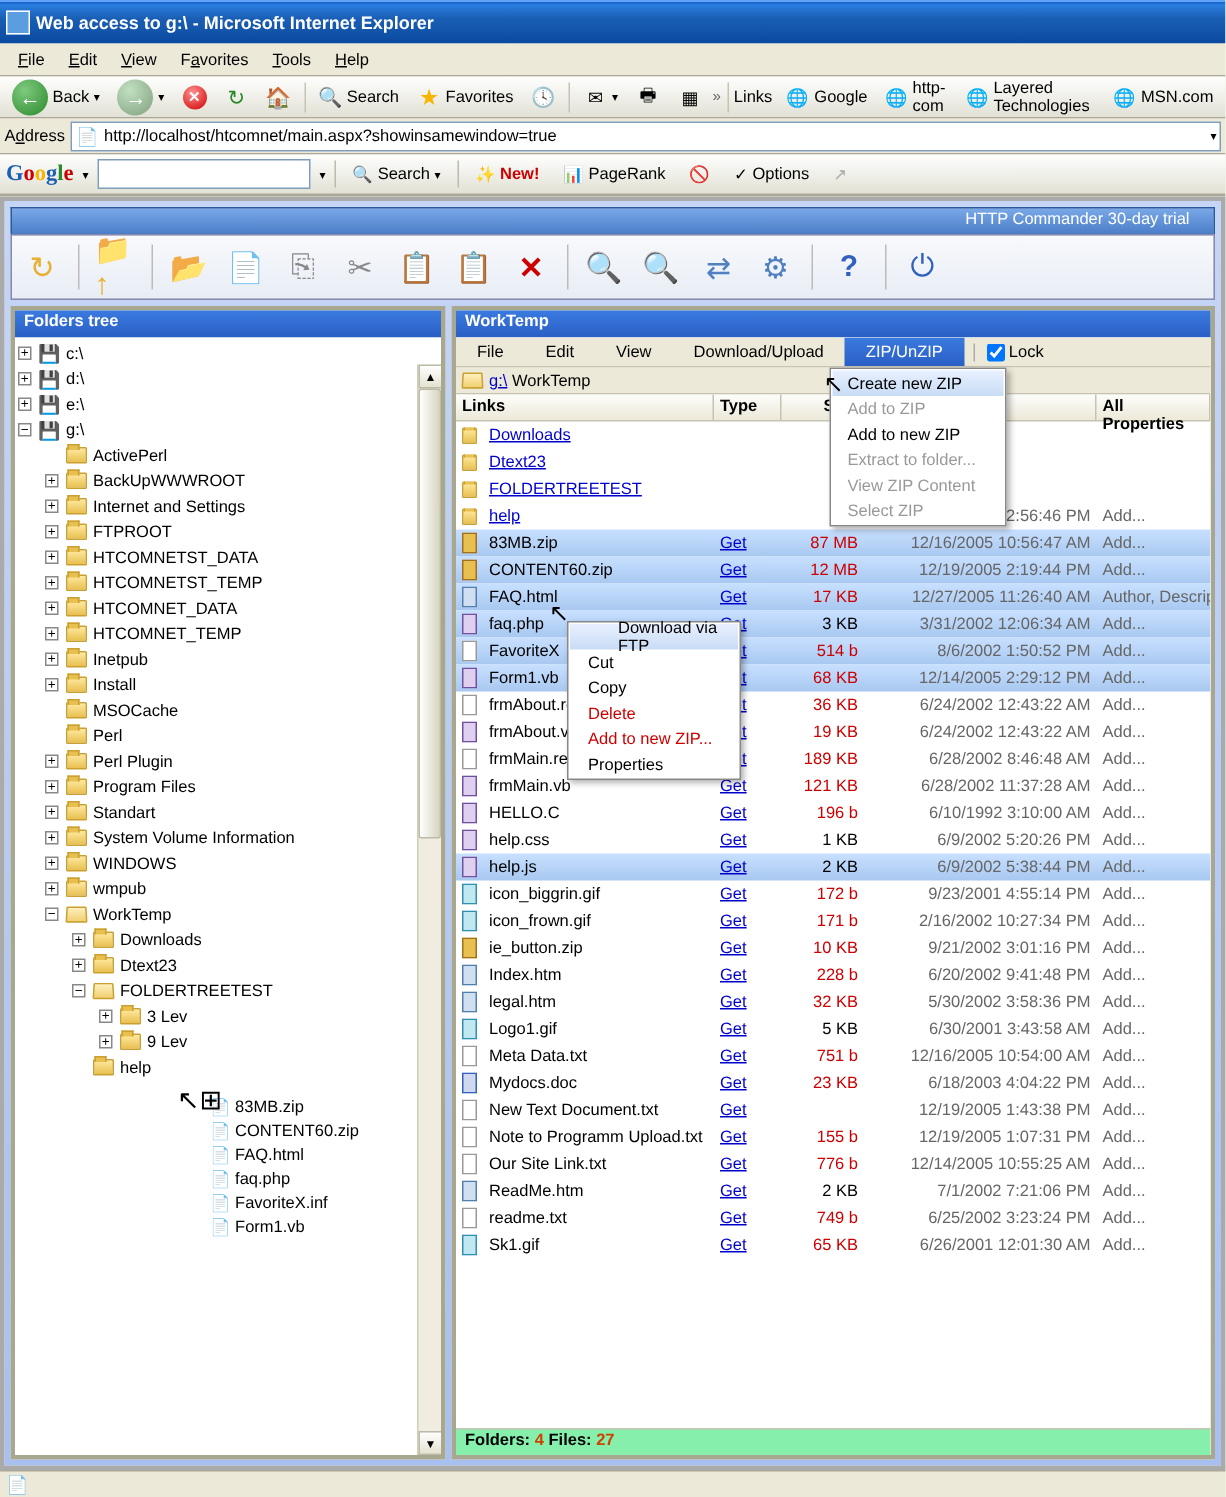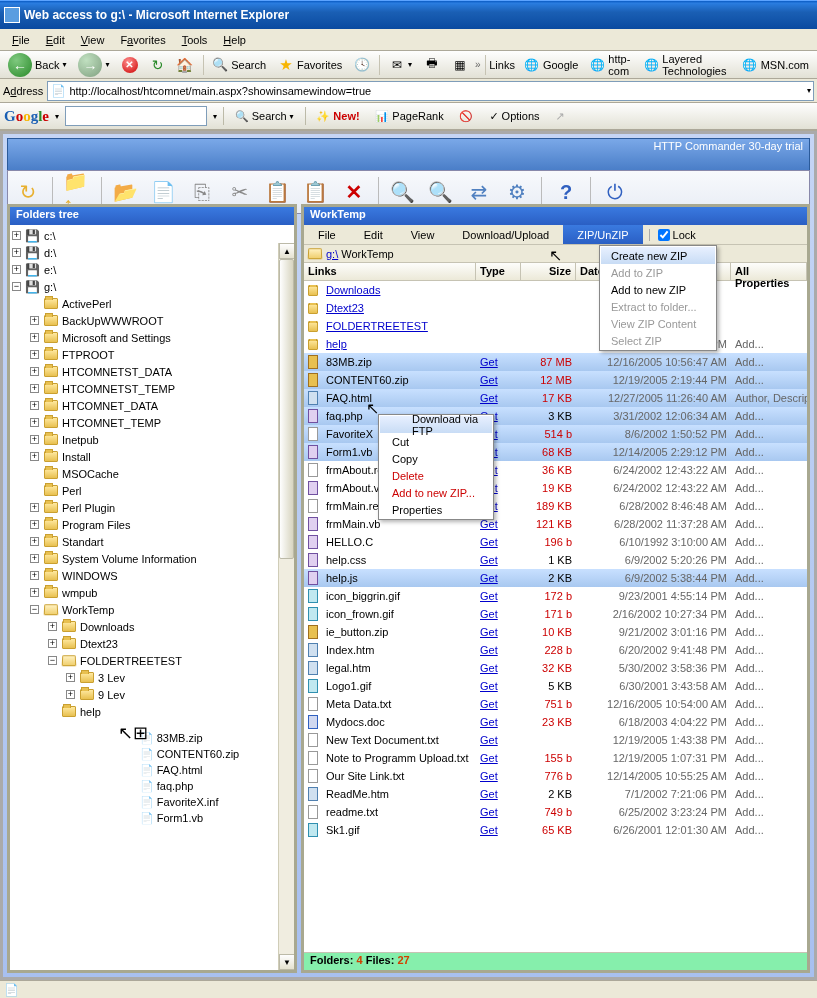--- a/index.html
+++ b/index.html
@@ -35,21 +35,21 @@
 .googlebar { height: 28px; background: linear-gradient(#fefefe, #e2e1d5); border-bottom: 2px solid #aca899; display:flex; align-items:center; padding:0 4px; gap:6px; }
 .google-logo { font-family: Georgia; font-weight:bold; font-size:15px; }
 .gg-b { color:#1a5fb4; } .gg-r { color:#c00; } .gg-y { color:#f7b500; } .gg-g { color:#2a8a2a; }
 .google-input { width:142px; height:20px; border:1px solid #7f9db9; background:#fff; }
 .gsep { width:1px; height:18px; background:#bcbaa8; }
 .gbtn { display:inline-flex; align-items:center; height:20px; padding:0 5px; gap:3px; }
 
 
 .content { position:absolute; top:131px; left:0; right:0; bottom:18px; background:#fff; }
 .app-frame { position:absolute; inset:0; border:3px solid #aaa; background: linear-gradient(#c5d5f5, #a8c0f0); padding:4px; }
-.app-titlebar { height:32px; background: linear-gradient(#7aa8e8, #4a7ec8); color:#fff; text-align:right; padding:1px 6px; font-size:11px; border:1px solid #2a5a9a; border-bottom:none; }
+.app-titlebar { height:18px; background: linear-gradient(#7aa8e8, #4a7ec8); color:#fff; text-align:right; padding:1px 16px; font-size:11px; border:1px solid #2a5a9a; border-bottom:none; }
 .app-toolbar { height:44px; background: linear-gradient(#f8f9fc, #e8edf5); border:1px solid #88a; display:flex; align-items:center; padding:0 6px; gap:10px; }
 .app-tb-btn { width:28px; height:28px; display:inline-flex; align-items:center; justify-content:center; font-size:20px; cursor:default; }
 .app-tb-sep { width:1px; height:30px; background:#bbb; }
 
 .panels { position:absolute; top:70px; left:4px; right:4px; bottom:4px; display:flex; gap:4px; }
 .panel { border:3px solid #a8a890; background:#fff; position:relative; }
 .panel-left { width:290px; }
 .panel-right { flex:1; }
 .panel-header { height:18px; background: linear-gradient(#3a7ae0, #2a5fc4); color:#fff; font-weight:bold; padding:1px 6px; font-size:11px; }
 .panel-body { position:absolute; top:18px; left:0; right:0; bottom:0; overflow:hidden; background:#fff; }
@@ -330,21 +330,21 @@
                   <span class="folder-closed"></span>
                 </span>
                 <span>BackUpWWWROOT</span>
               </div>
               <div class="tree-node">
                 <span class="tree-indent" style="width: 18px;"></span>
                 <span class="tree-toggle">+</span>
                 <span class="tree-icon">
                   <span class="folder-closed"></span>
                 </span>
-                <span>Microsoft and Settings</span>
+                <span>Internet and Settings</span>
               </div>
               <div class="tree-node">
                 <span class="tree-indent" style="width: 18px;"></span>
                 <span class="tree-toggle">+</span>
                 <span class="tree-icon">
                   <span class="folder-closed"></span>
                 </span>
                 <span>FTPROOT</span>
               </div>
               <div class="tree-node">
@@ -891,21 +891,21 @@
                 <div class="f-props">Add...</div>
               </div>
             </div>
           <div class="statusbar-panel">
             <span>Folders:</span>
             <span class="status-num">4</span>
             <span>Files:</span>
             <span class="status-num">27</span>
           </div>
 
-          <div class="dropdown" id="zip-dropdown" style="left:249px; top:20px; width:118px;margin-left:46px;">
+          <div class="dropdown" id="zip-dropdown" style="left:249px; top:20px; width:118px;">
               <div class="dropdown-item hov">Create new ZIP</div>
               <div class="dropdown-item dis">Add to ZIP</div>
               <div class="dropdown-item">Add to new ZIP</div>
               <div class="dropdown-item dis">Extract to folder...</div>
               <div class="dropdown-item dis">View ZIP Content</div>
               <div class="dropdown-item dis">Select ZIP</div>
             </div>
           <span class="cursor-ptr" style="left:245px; top:21px;">↖</span>
 
           <div class="ctxmenu" id="ctx-menu" style="left:74px; top:189px; width:116px;">

